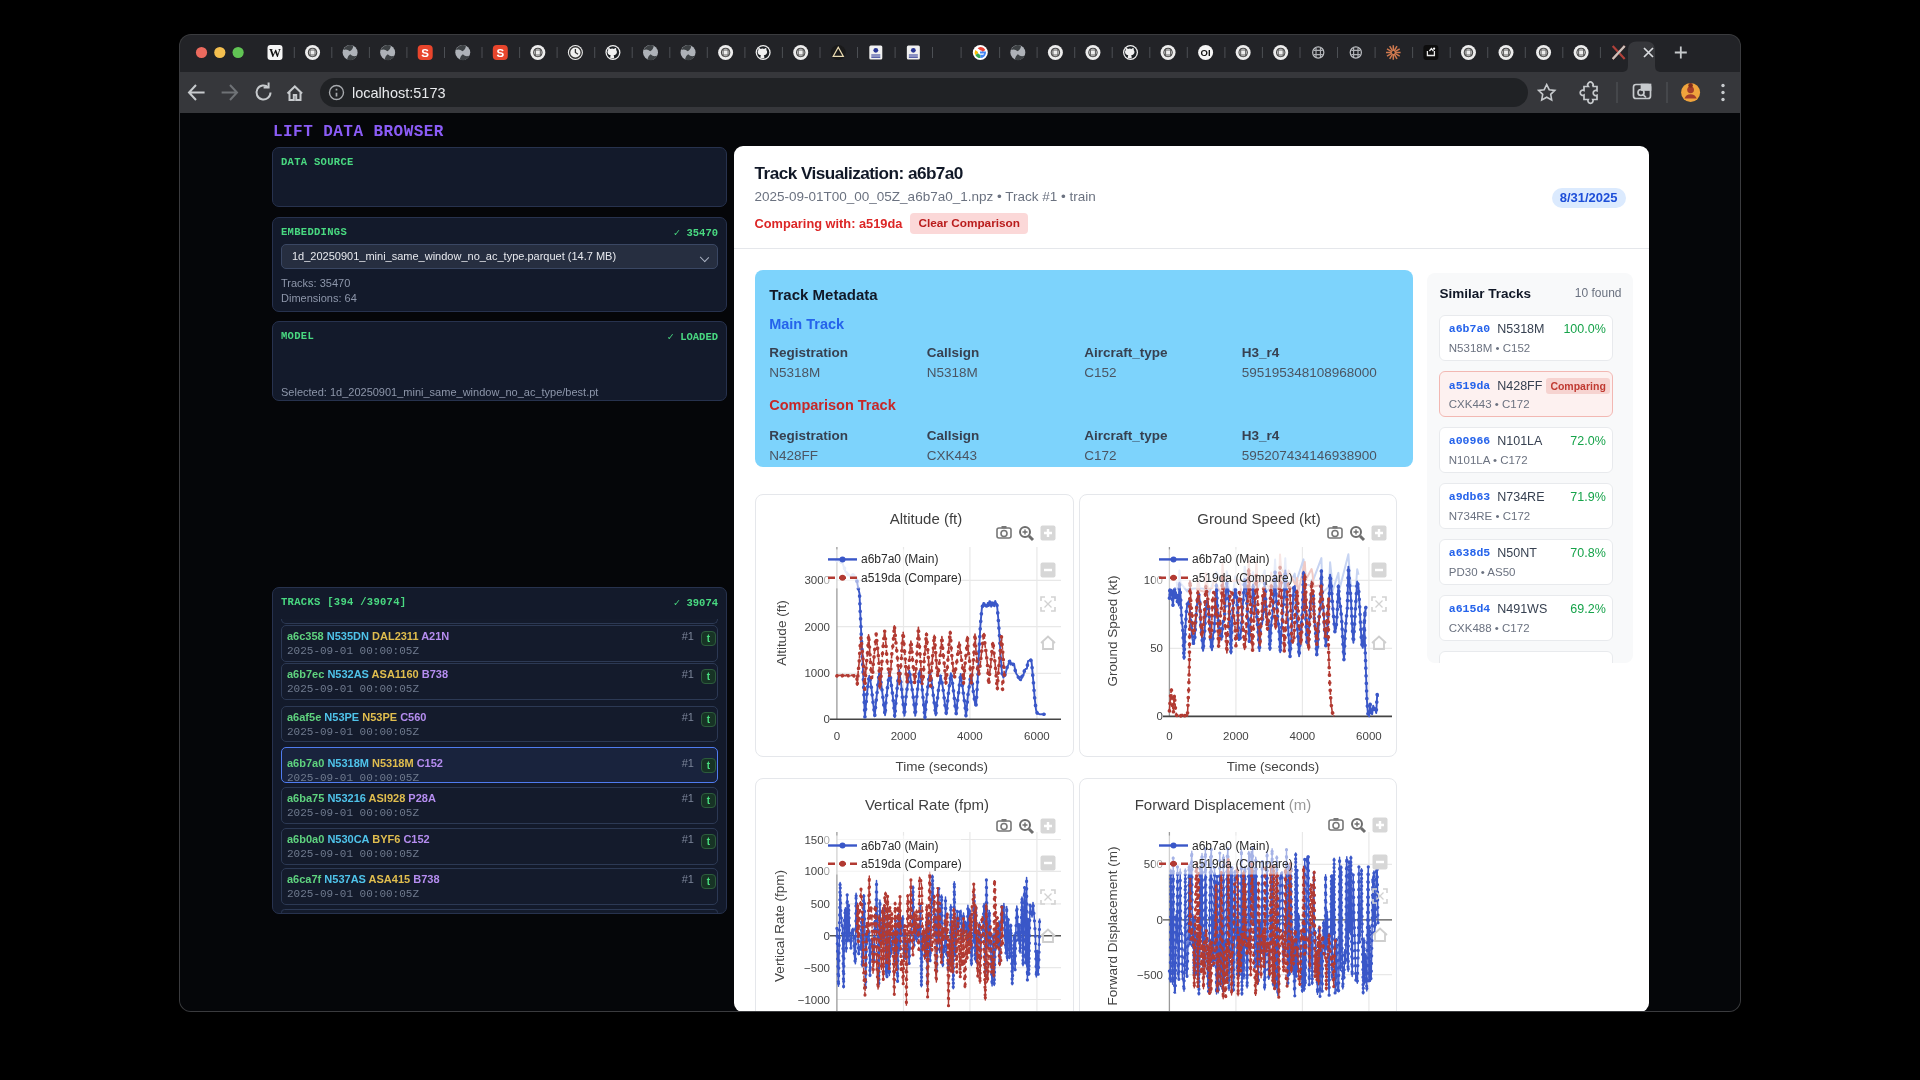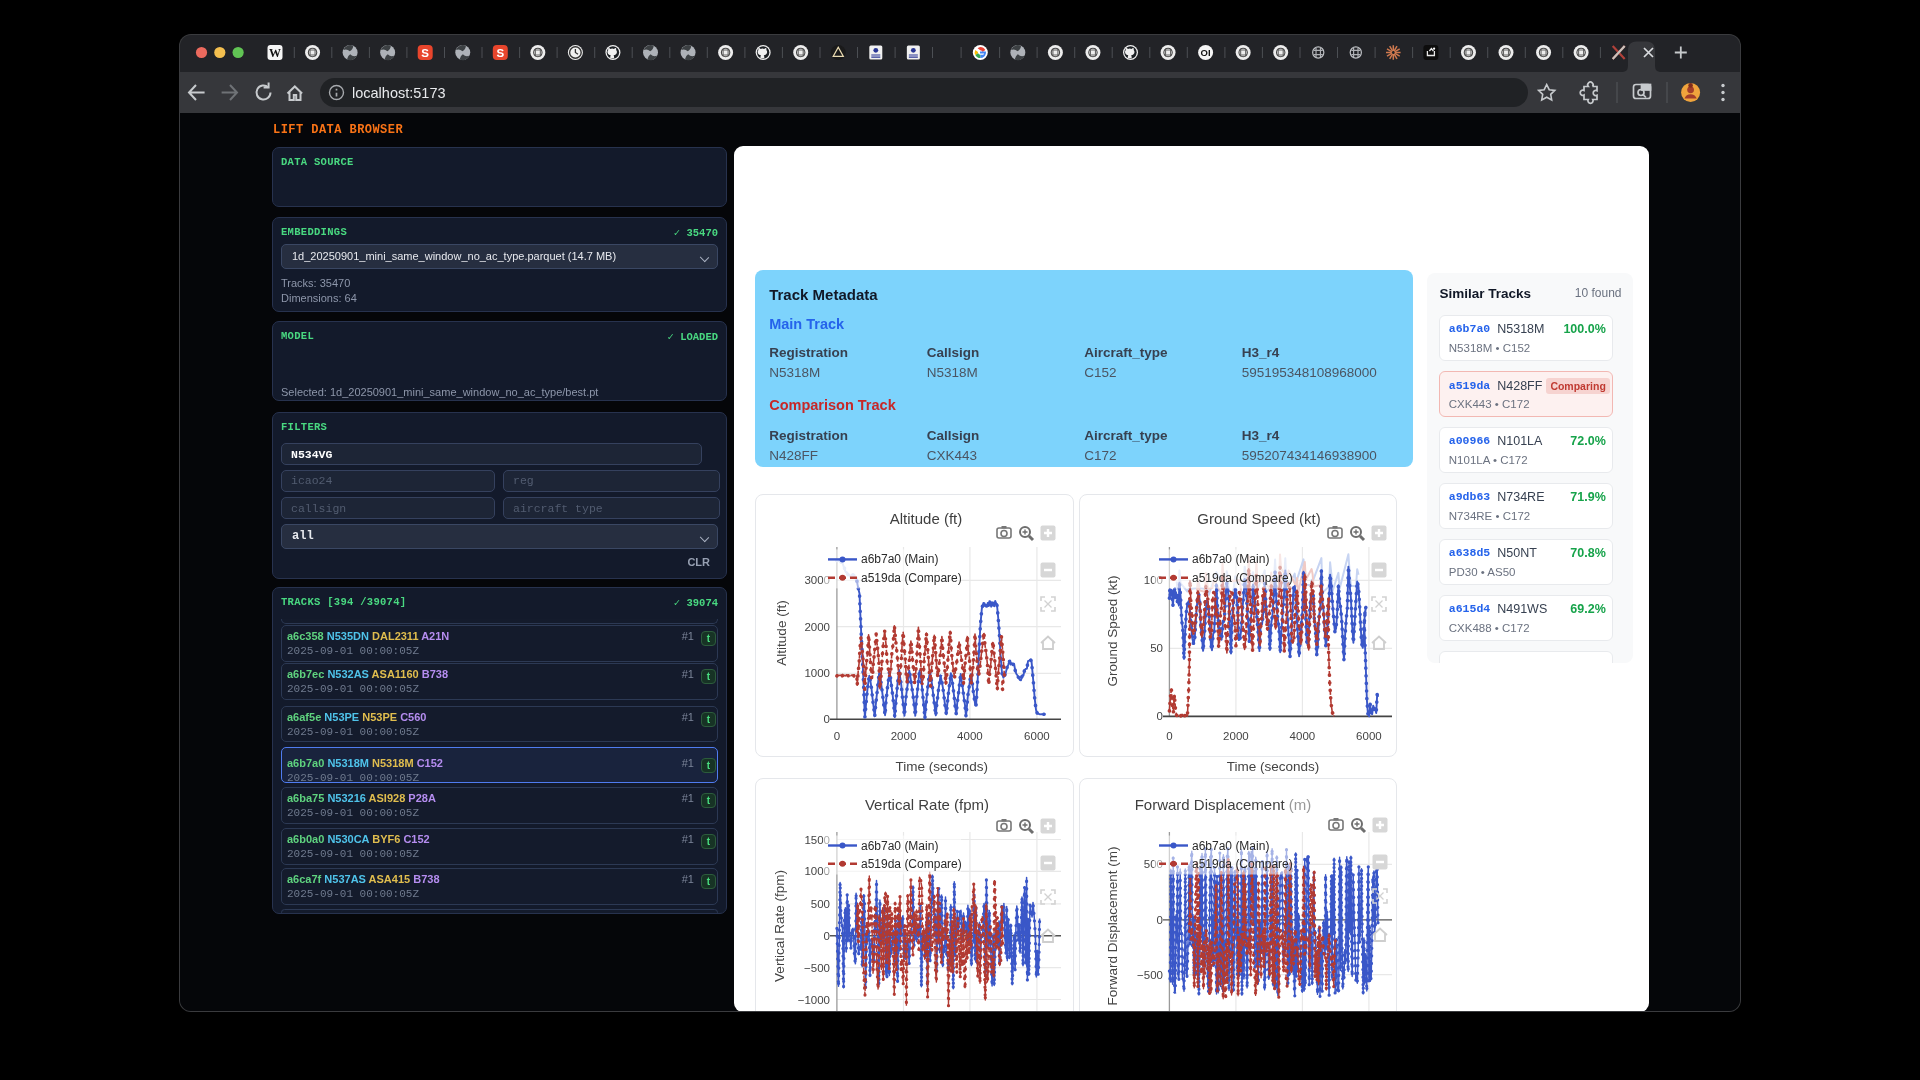--- a/index.html
+++ b/index.html
@@ -1,18 +1,18 @@
 <!DOCTYPE html>
 <html><head><meta charset="utf-8"><style>
 * { margin:0; padding:0; box-sizing:border-box; }
 html,body { width:1920px; height:1080px; background:#000; overflow:hidden; font-family:"Liberation Sans", sans-serif; }
 #win { position:absolute; left:180px; top:35px; width:1560px; height:976px; border-radius:11px; overflow:hidden; background:#222327; box-shadow:0 0 0 1px #3a3b3e; }
 #content { position:absolute; left:0; top:77.5px; width:1560px; height:898.5px; background:#050609; overflow:hidden; }
 
-.apptitle { position:absolute; left:93px; top:123px; font-family:"Liberation Mono", monospace; font-weight:bold; font-size:12px; letter-spacing:0.45px; color:#f97316; }
+.apptitle { position:absolute; left:93px; top:123px; font-family:"Liberation Mono", monospace; font-weight:bold; font-size:16px; letter-spacing:0.45px; color:#8b5cf6; }
 .card { position:absolute; left:92px; width:455px; background:#131a2b; border:1px solid #27324e; border-radius:7px; }
 .chead { position:absolute; left:8px; top:8px; width:437px; font-family:"Liberation Mono", monospace; font-weight:bold; font-size:10.5px; letter-spacing:0.3px; color:#49d981; }
 .chk { float:right; letter-spacing:0; }
 .sel { position:absolute; left:8px; width:437px; height:25px; background:#262e40; border:1px solid #3a4763; border-radius:5px; color:#e7e9ee; font-family:"Liberation Sans", sans-serif; font-size:11px; line-height:23px; padding-left:10px; }
 .chev { position:absolute; right:9px; top:8px; width:7px; height:7px; border-right:1.6px solid #aab2c2; border-bottom:1.6px solid #aab2c2; transform:rotate(45deg) scale(1,0.9); transform-origin:center; margin-top:1px; }
 .gray { position:absolute; left:8px; font-family:"Liberation Sans", sans-serif; font-size:11px; color:#8d96aa; }
 .fin { position:absolute; height:22px; background:#1d2536; border:1px solid #35415e; border-radius:5px; font-family:"Liberation Mono", monospace; font-size:11.5px; color:#e7e9ee; padding-left:9px; outline:none; }
 .fin::placeholder { color:#525c70; }
 .clr { position:absolute; right:16px; top:143px; font-family:"Liberation Sans", sans-serif; font-size:11px; font-weight:bold; color:#97a0b2; }
 .tlist { position:absolute; left:0; top:0; width:455px; height:325px; overflow:hidden; }
@@ -40,21 +40,21 @@
 .mrow b { display:block; font-size:13.5px; color:#374151; }
 .mrow span { display:block; font-size:13.5px; color:#4b5563; margin-top:5px; }
 .simpanel { position:absolute; left:692.8px; top:127.3px; width:206px; height:390px; background:#f8f9fa; border-radius:8px; overflow:hidden; }
 .shead { position:absolute; left:12.7px; top:13px; width:182px; font-size:13.5px; font-weight:bold; color:#111827; }
 .shead span { float:right; font-size:12px; font-weight:normal; color:#6b7280; }
 .scard { position:absolute; left:12px; width:174px; height:46px; background:#fff; border:1px solid #e8eaed; border-radius:6px; overflow:hidden; }
 .scard.cmp { background:#fdf1f0; border-color:#f2b8b3; }
 .sl1 { position:absolute; left:9px; top:6px; width:157px; display:flex; align-items:center; }
 .sid { font-family:"Liberation Mono", monospace; font-size:11.5px; font-weight:bold; color:#2563eb; }
 .sreg { font-size:12.5px; color:#374151; margin-left:7px; }
-.spct { font-size:12.5px; font-weight:bold; color:#16a34a; }
+.spct { font-size:12.5px; font-weight:normal; color:#16a34a; }
 .cmpbadge { margin-left:4px; padding:2px 4px; background:#f6d3d0; color:#c03a31; font-size:10.5px; font-weight:bold; border-radius:3px; white-space:nowrap; }
 .sl2 { position:absolute; left:9px; top:26px; font-size:11.5px; color:#6b7280; }
 .ccard { position:absolute; width:318.5px; height:263px; background:#fff; border:1px solid #e5e7eb; border-radius:8px; }
 </style></head>
 <body>
 <div id="win">
   <svg width="1560" height="37" style="position:absolute;left:0;top:0" font-family="Liberation Sans, sans-serif">
       <circle cx="21.5" cy="17.5" r="5.6" fill="#ec6a5e"></circle>
       <circle cx="39.8" cy="17.5" r="5.6" fill="#f4bf4f"></circle>
       <circle cx="58.1" cy="17.5" r="5.6" fill="#61c454"></circle>
@@ -295,30 +295,20 @@
 <div class="card" style="top:216.8px;height:95px">
   <div class="chead">EMBEDDINGS<span class="chk">✓ 35470</span></div>
   <div class="sel" style="top:26px">1d_20250901_mini_same_window_no_ac_type.parquet (14.7 MB)<span class="chev"></span></div>
   <div class="gray" style="top:59px">Tracks: 35470</div>
   <div class="gray" style="top:74px">Dimensions: 64</div>
 </div>
 <div class="card" style="top:320.7px;height:80px">
   <div class="chead">MODEL<span class="chk">✓ LOADED</span></div>
   <div class="gray" style="top:64px">Selected: 1d_20250901_mini_same_window_no_ac_type/best.pt</div>
 </div>
-<div class="card" style="top:412px;height:166.6px">
-  <div class="chead">FILTERS</div>
-  <input class="fin" style="top: 30px; left: 8px; width: 421px; color: rgb(255, 255, 255); font-weight: bold;" value="N534VG">
-  <input class="fin" style="top: 56.5px; left: 8px; width: 214px;" placeholder="icao24">
-  <input class="fin" style="top: 56.5px; left: 230px; width: 217px;" placeholder="reg">
-  <input class="fin" style="top: 84px; left: 8px; width: 214px;" placeholder="callsign">
-  <input class="fin" style="top: 84px; left: 230px; width: 217px;" placeholder="aircraft type">
-  <div class="sel" style="top:111px;font-family:'Liberation Mono', monospace;font-size:12px;font-weight:bold">all<span class="chev"></span></div>
-  <div class="clr">CLR</div>
-</div>
 <div class="card" style="top:587.4px;height:326.6px">
   <div class="chead">TRACKS [394 /39074]<span class="chk">✓ 39074</span></div>
   <div class="tlist">
             <div style="position:absolute;left:8px;top:30.5px;width:437px;height:5px;border:1px solid #2c3954;border-top:none;border-radius:0 0 5px 5px;background:#141b2c"></div>
             <div class="titem" style="top:36.60000000000002px;">
               <div class="l1"><span class="tid">a6c358</span> <span class="treg">N535DN</span> <span class="tcs">DAL2311</span> <span class="ttyp">A21N</span><span class="tr8"><span class="thash">#1</span><span class="tbadge">t</span></span></div>
               <div class="l2">2025-09-01 00:00:05Z</div>
             </div>
             <div class="titem" style="top:75px;">
               <div class="l1"><span class="tid">a6b7ec</span> <span class="treg">N532AS</span> <span class="tcs">ASA1160</span> <span class="ttyp">B738</span><span class="tr8"><span class="thash">#1</span><span class="tbadge">t</span></span></div>
@@ -342,20 +332,26 @@
             </div>
             <div class="titem" style="top:280.1px;">
               <div class="l1"><span class="tid">a6ca7f</span> <span class="treg">N537AS</span> <span class="tcs">ASA415</span> <span class="ttyp">B738</span><span class="tr8"><span class="thash">#1</span><span class="tbadge">t</span></span></div>
               <div class="l2">2025-09-01 00:00:05Z</div>
             </div>
             <div class="titem" style="top:320.4px;height:7px;overflow:hidden;"></div>
           </div>
 </div>
 
 <div class="panel">
+  <div class="phead">
+    <div class="ptitle">Track Visualization: a6b7a0</div>
+    <div class="psub">2025-09-01T00_00_05Z_a6b7a0_1.npz • Track #1 • train</div>
+    <div class="pcomp">Comparing with: a519da<span class="clearbtn">Clear Comparison</span></div>
+    <div class="datepill">8/31/2025</div>
+  </div>
   <div class="meta">
     <div class="mtitle">Track Metadata</div>
     <div class="msec blue" style="top:46px">Main Track</div>
     <div class="mrow" style="top:75px">
       <div>
                 <b>Registration</b>
                 <span>N5318M</span>
               </div>
       <div>
                 <b>Callsign</b>

